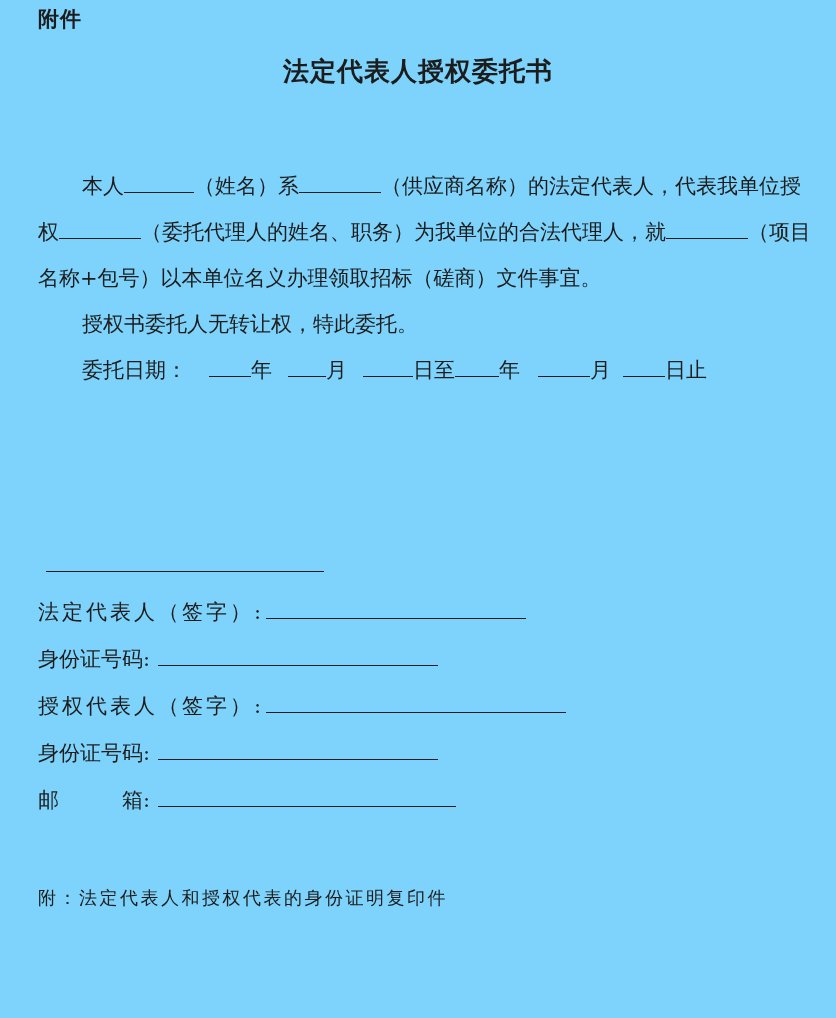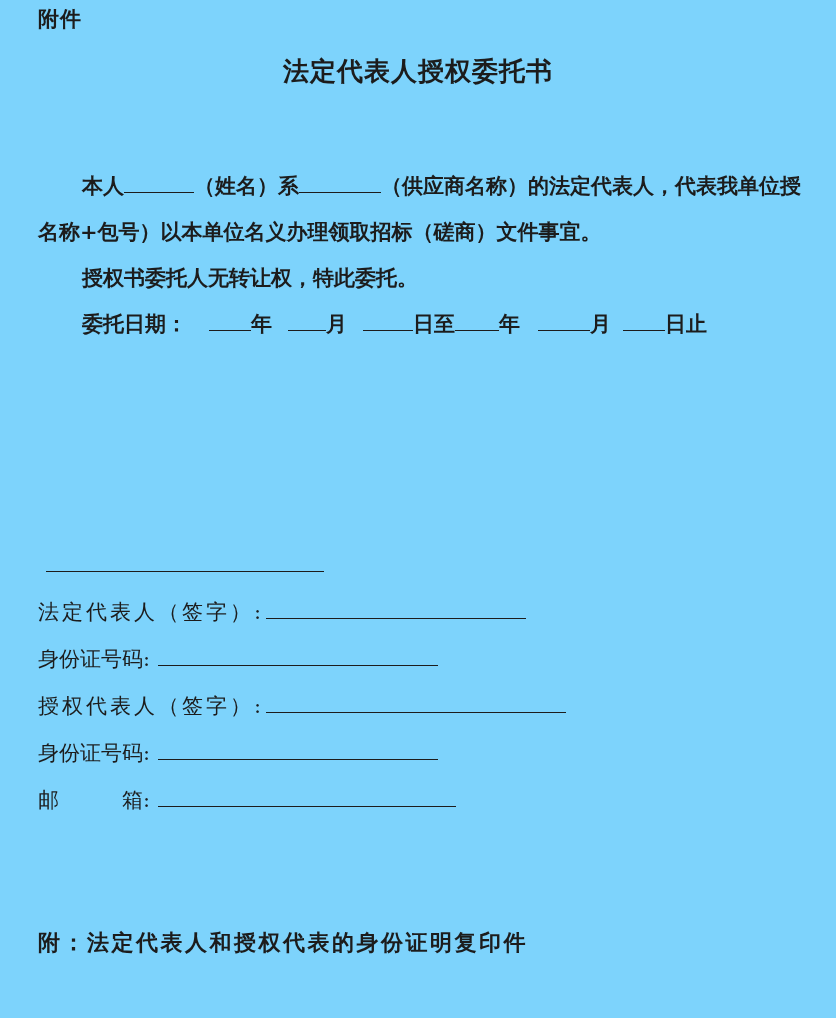--- a/index.html
+++ b/index.html
@@ -39,21 +39,20 @@
     position: absolute;
     left: 38px;
     top: 163px;
     width: 766px;
     font-size: 21px;
   }
   .bline {
     height: 46px;
     line-height: 46px;
     white-space: nowrap;
-    font-weight: bold;
   }
   .indent { padding-left: 44px; }
   
   .blank {
     display: inline-block;
     border-bottom: 1px solid #1c1c1c;
     height: 1px;
     vertical-align: baseline;
   }
   .w70 { width: 70px; }
@@ -85,39 +84,40 @@
   .fb2 { width: 260px; margin-left: 2px; }
   .fb3 { width: 280px; }
   .fb4 { width: 300px; margin-left: 2px; }
   .fb5 { width: 280px; }
   .fb6 { width: 298px; }
   .fb7 { width: 298px; }
   
   .footnote {
     position: absolute;
     left: 38px;
-    top: 928px;
-    font-size: 22px;
-    font-weight: bold;
+    top: 886px;
+    font-size: 18px;
+    font-weight: normal;
     letter-spacing: 2.5px;
   }
 </style>
 </head>
 <body>
 
 <div class="page">
 
   <div class="attachment">附件</div>
 
   <h1 class="title">法定代表人授权委托书</h1>
 
   <div class="body-block">
 
     <div class="bline indent"><span>本人</span><span class="blank w70"></span><span>（姓名）系</span><span class="blank w82"></span><span>（供应商名称）的法定代表人，代表我单位授</span></div>
 
+    <div class="bline"><span>权</span><span class="blank w82"></span><span>（委托代理人的姓名、职务）为我单位的合法代理人，就</span><span class="blank w82"></span><span>（项目</span></div>
 
     <div class="bline"><span>名称+包号）以本单位名义办理领取招标（磋商）文件事宜。</span></div>
 
     <div class="bline indent"><span>授权书委托人无转让权，特此委托。</span></div>
 
     <div class="bline indent"><span>委托日期：</span><span class="blank dw1"></span><span>年</span><span class="blank dw2"></span><span>月</span><span class="blank dw3"></span><span>日至</span><span class="blank dw4"></span><span>年</span><span class="blank dw5"></span><span>月</span><span class="blank dw6"></span><span>日止</span></div>
 
   </div>
 
   <div class="form-block">

